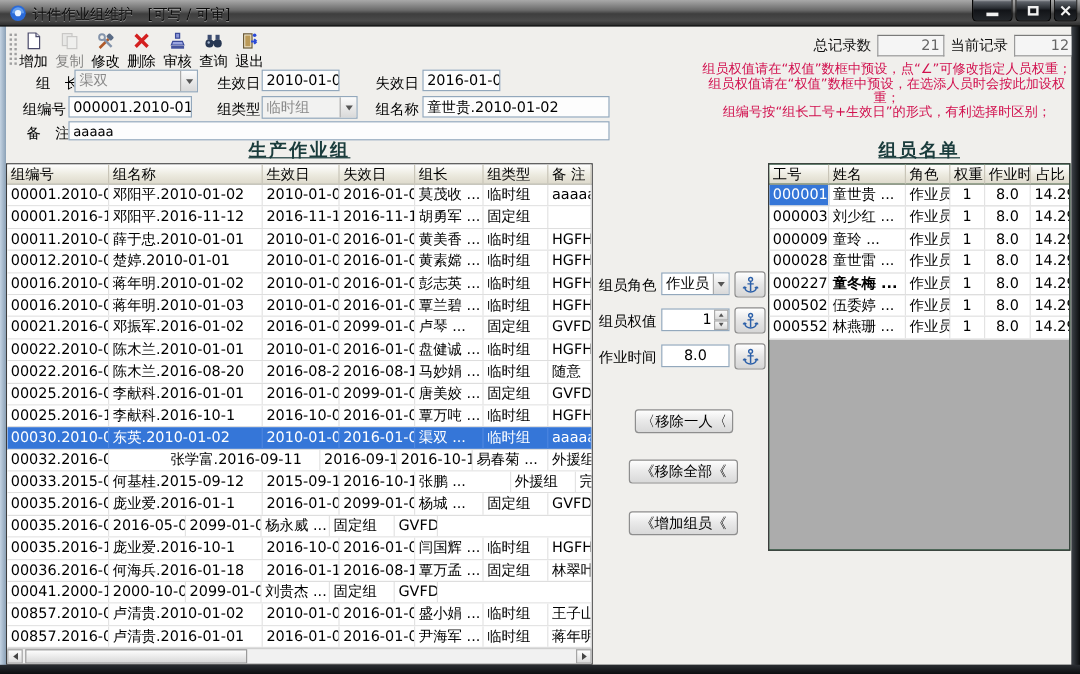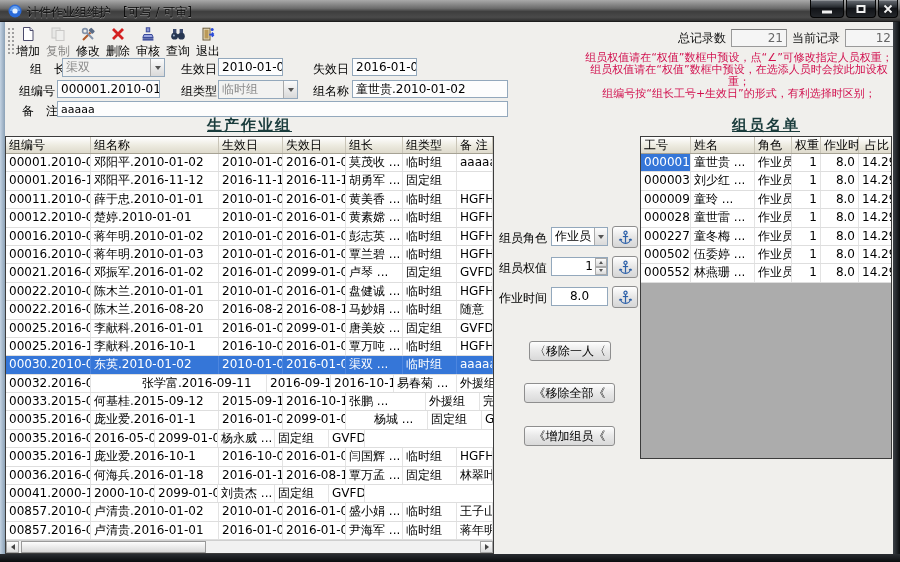--- a/index.html
+++ b/index.html
@@ -74,21 +74,21 @@
   .thead { display:flex; height:17px; flex:none;
     background:linear-gradient(#ffffff,#eceadf 55%,#dedacc); border-bottom:1px solid #a6a294; }
   .hcell { font-size:12px; line-height:16px; padding:0 3px; border-right:1px solid #c9c5b8;
     overflow:hidden; white-space:nowrap; flex:none; }
   .tbody { flex:1; overflow:hidden; }
   .grid-left .tbody { background:#fff; }
   .grid-right .tbody { background:#acacac; }
   .trow { display:flex; height:18.4px; background:#fff; border-bottom:1px solid #dedede; }
   .tcell { font-size:12px; line-height:17px; padding:0 3px; border-right:1px solid #e3e3e3;
     overflow:hidden; white-space:nowrap; flex:none; color:#000; }
-  .ar { text-align:right; }
+  .ar { text-align:center; }
   .trow.sel { background:#3576d8; }
   .trow.sel .tcell { color:#fff; border-right-color:#4d86df; }
   .tcell.selcell { background:#3576d8; color:#fff; }
 
   
   .hscroll { position:relative; flex:none; height:13px; background:#f1f1f1; border-top:1px solid #cfcfcf; }
   .harrow { position:absolute; top:0; width:13px; height:12px; background:linear-gradient(#fefefe,#dcdcdc);
     border:1px solid #a5a5a5; display:flex; align-items:center; justify-content:center; }
   .harrow.left { left:0; } .harrow.right { right:0; }
   .tri-l { width:0;height:0;border-top:3.5px solid transparent;border-bottom:3.5px solid transparent;border-right:4px solid #444; }
@@ -386,21 +386,21 @@
           <div class="tcell" style="width: 63px;">2016-10-10</div>
           <div class="tcell" style="width: 80px;">张鹏 ...</div>
           <div class="tcell" style="width: 54px;">外援组</div>
           <div class="tcell" style="width: 36px;">完成工</div>
         </div>
         <div class="trow">
           <div class="tcell" style="width: 85px;">00035.2016-01-1</div>
           <div class="tcell" style="width: 128px;">庞业爱.2016-01-1</div>
           <div class="tcell" style="width: 64px;">2016-01-01</div>
           <div class="tcell" style="width: 63px;">2099-01-01</div>
-          <div class="tcell" style="width: 57px; margin-left: 25px;">杨城 ...</div>
+          <div class="tcell" style="width: 57px;">杨城 ...</div>
           <div class="tcell" style="width: 54px;">固定组</div>
           <div class="tcell" style="width: 36px;">GVFDGF</div>
         </div>
         <div class="trow">
           <div class="tcell" style="width: 85px;">00035.2016-05-1</div>
           <div class="tcell" style="width: 64px;">2016-05-01</div>
           <div class="tcell" style="width: 63px;">2099-01-01</div>
           <div class="tcell" style="width: 57px;">杨永威 ...</div>
           <div class="tcell" style="width: 54px;">固定组</div>
           <div class="tcell" style="width: 36px;">GVFDGF</div>
@@ -498,21 +498,21 @@
         <div class="trow">
           <div class="tcell" style="width: 50px;">000028 ...</div>
           <div class="tcell" style="width: 64px;">童世雷 ...</div>
           <div class="tcell" style="width: 37px;">作业员</div>
           <div class="tcell ar" style="width: 29px;">1</div>
           <div class="tcell ar" style="width: 38px;">8.0</div>
           <div class="tcell ar" style="width: 34px;">14.29</div>
         </div>
         <div class="trow">
           <div class="tcell" style="width: 50px;">000227 ...</div>
-          <div class="tcell" style="width: 64px;">童冬梅 ...</div>
+          <div class="tcell" style="width: 64px; font-weight: bold;">童冬梅 ...</div>
           <div class="tcell" style="width: 37px;">作业员</div>
           <div class="tcell ar" style="width: 29px;">1</div>
           <div class="tcell ar" style="width: 38px;">8.0</div>
           <div class="tcell ar" style="width: 34px;">14.29</div>
         </div>
         <div class="trow">
           <div class="tcell" style="width: 50px;">000502 ...</div>
           <div class="tcell" style="width: 64px;">伍委婷 ...</div>
           <div class="tcell" style="width: 37px;">作业员</div>
           <div class="tcell ar" style="width: 29px;">1</div>

